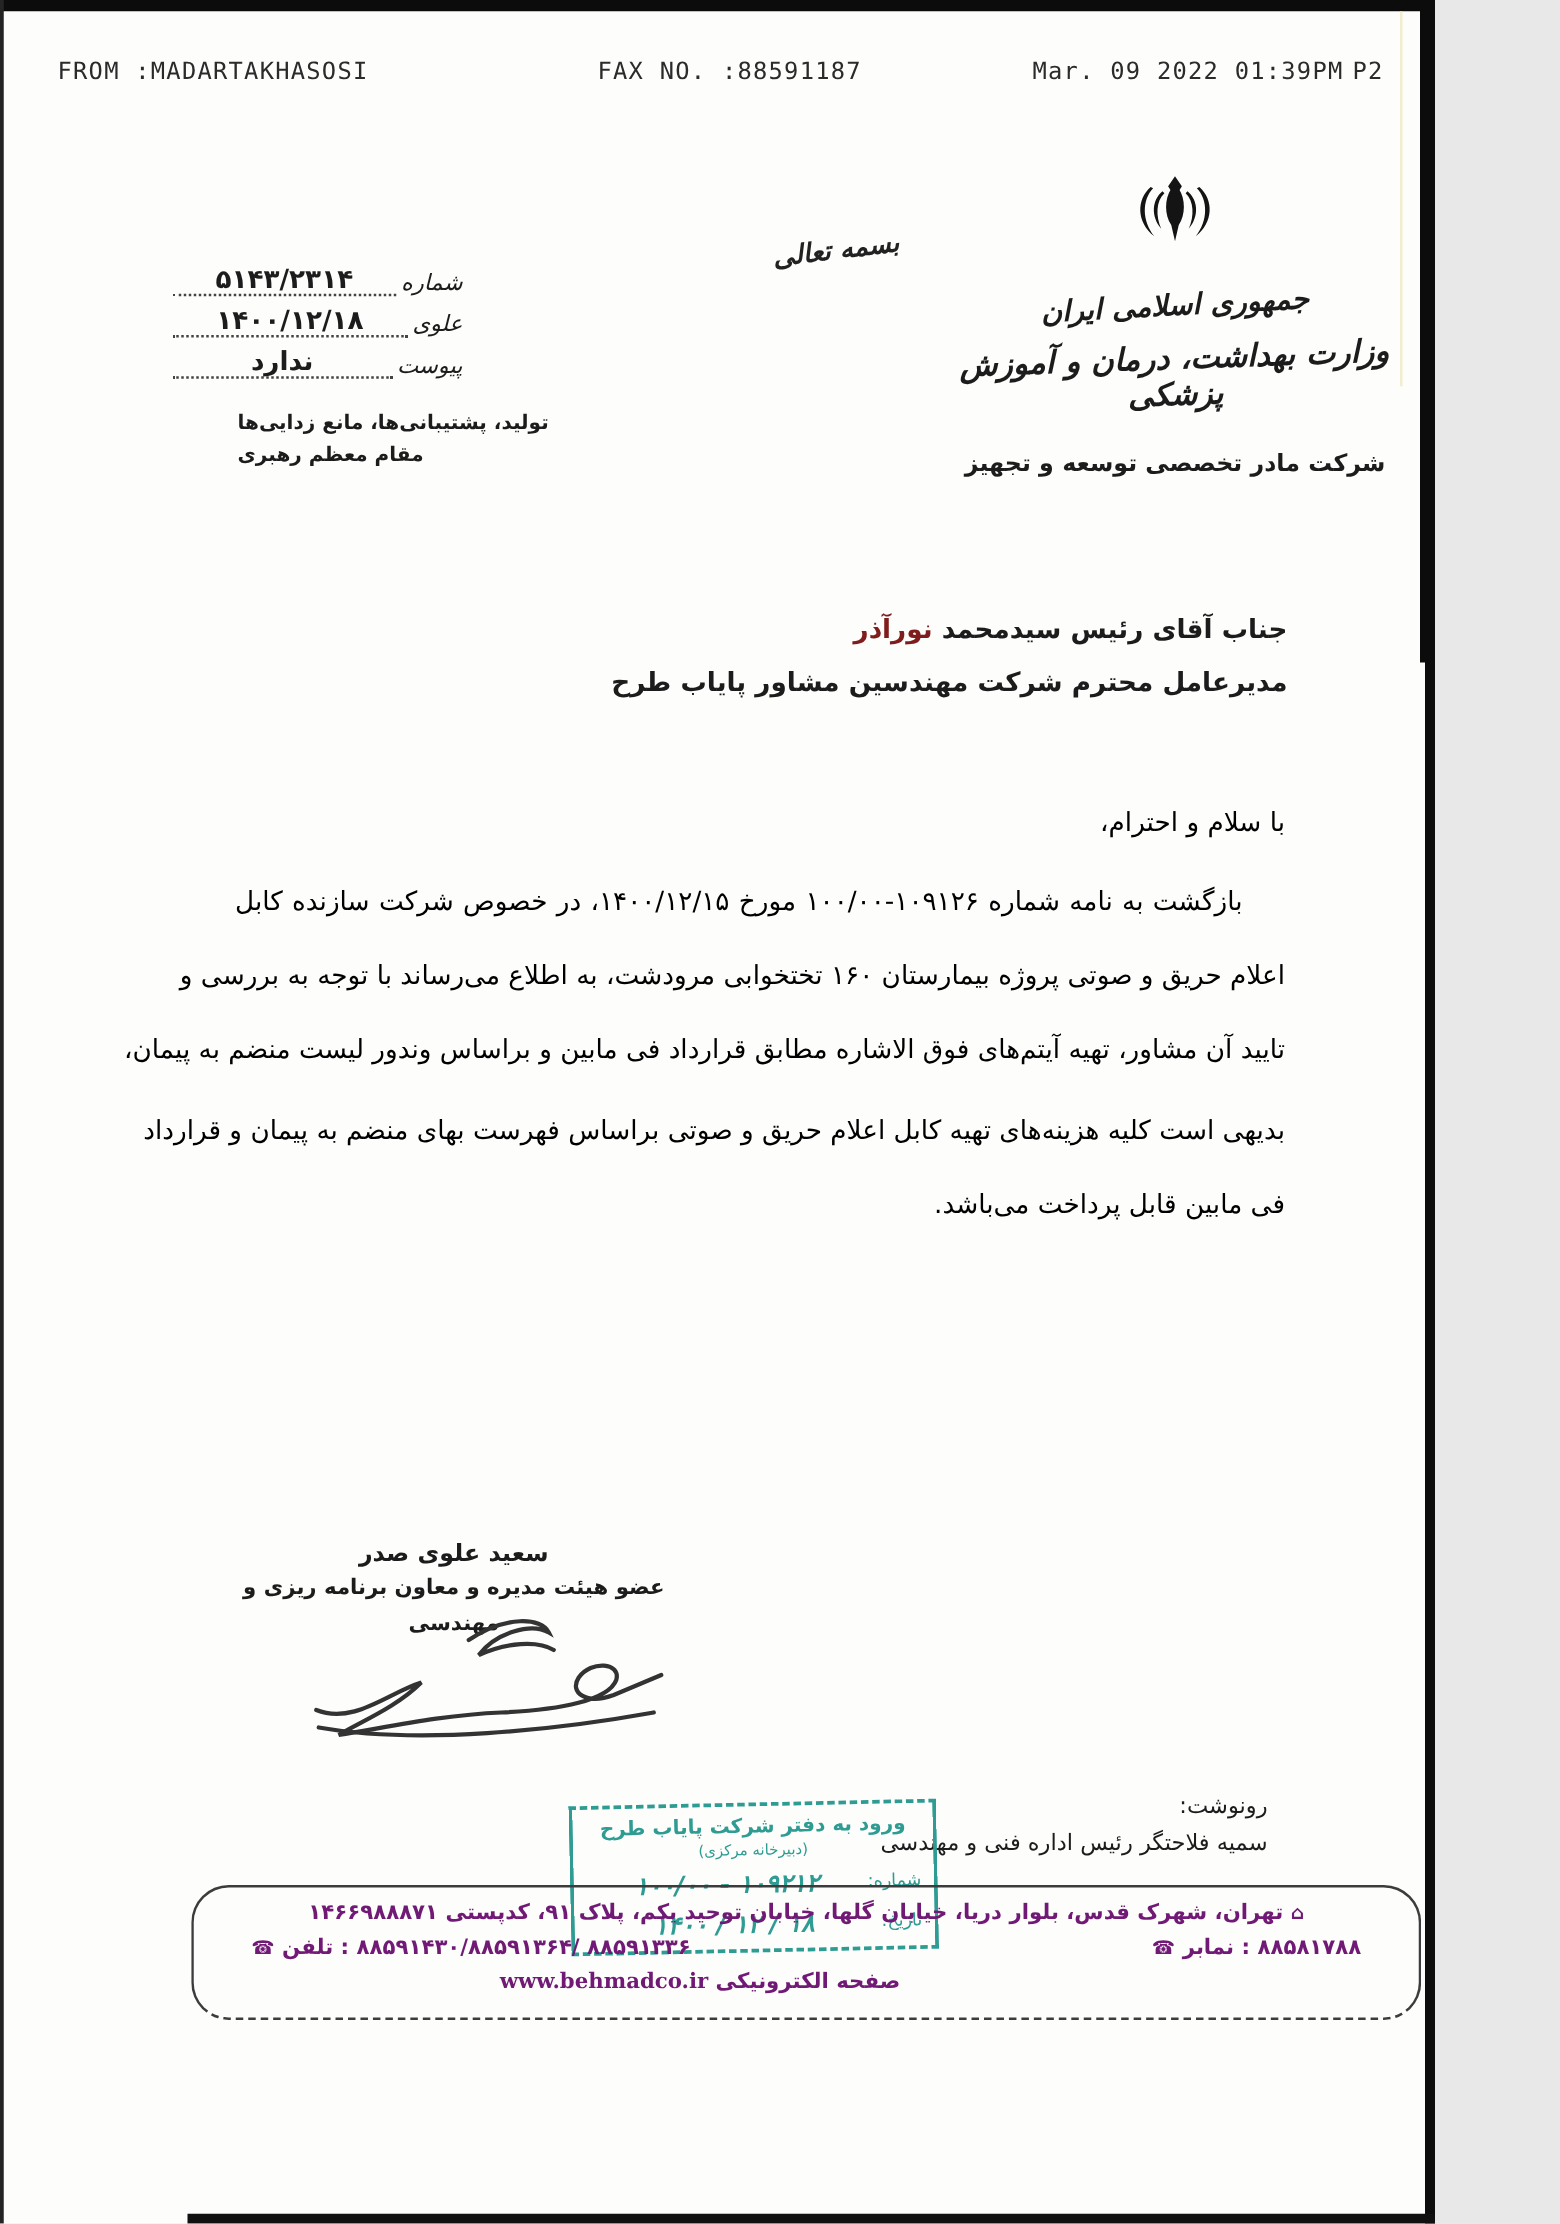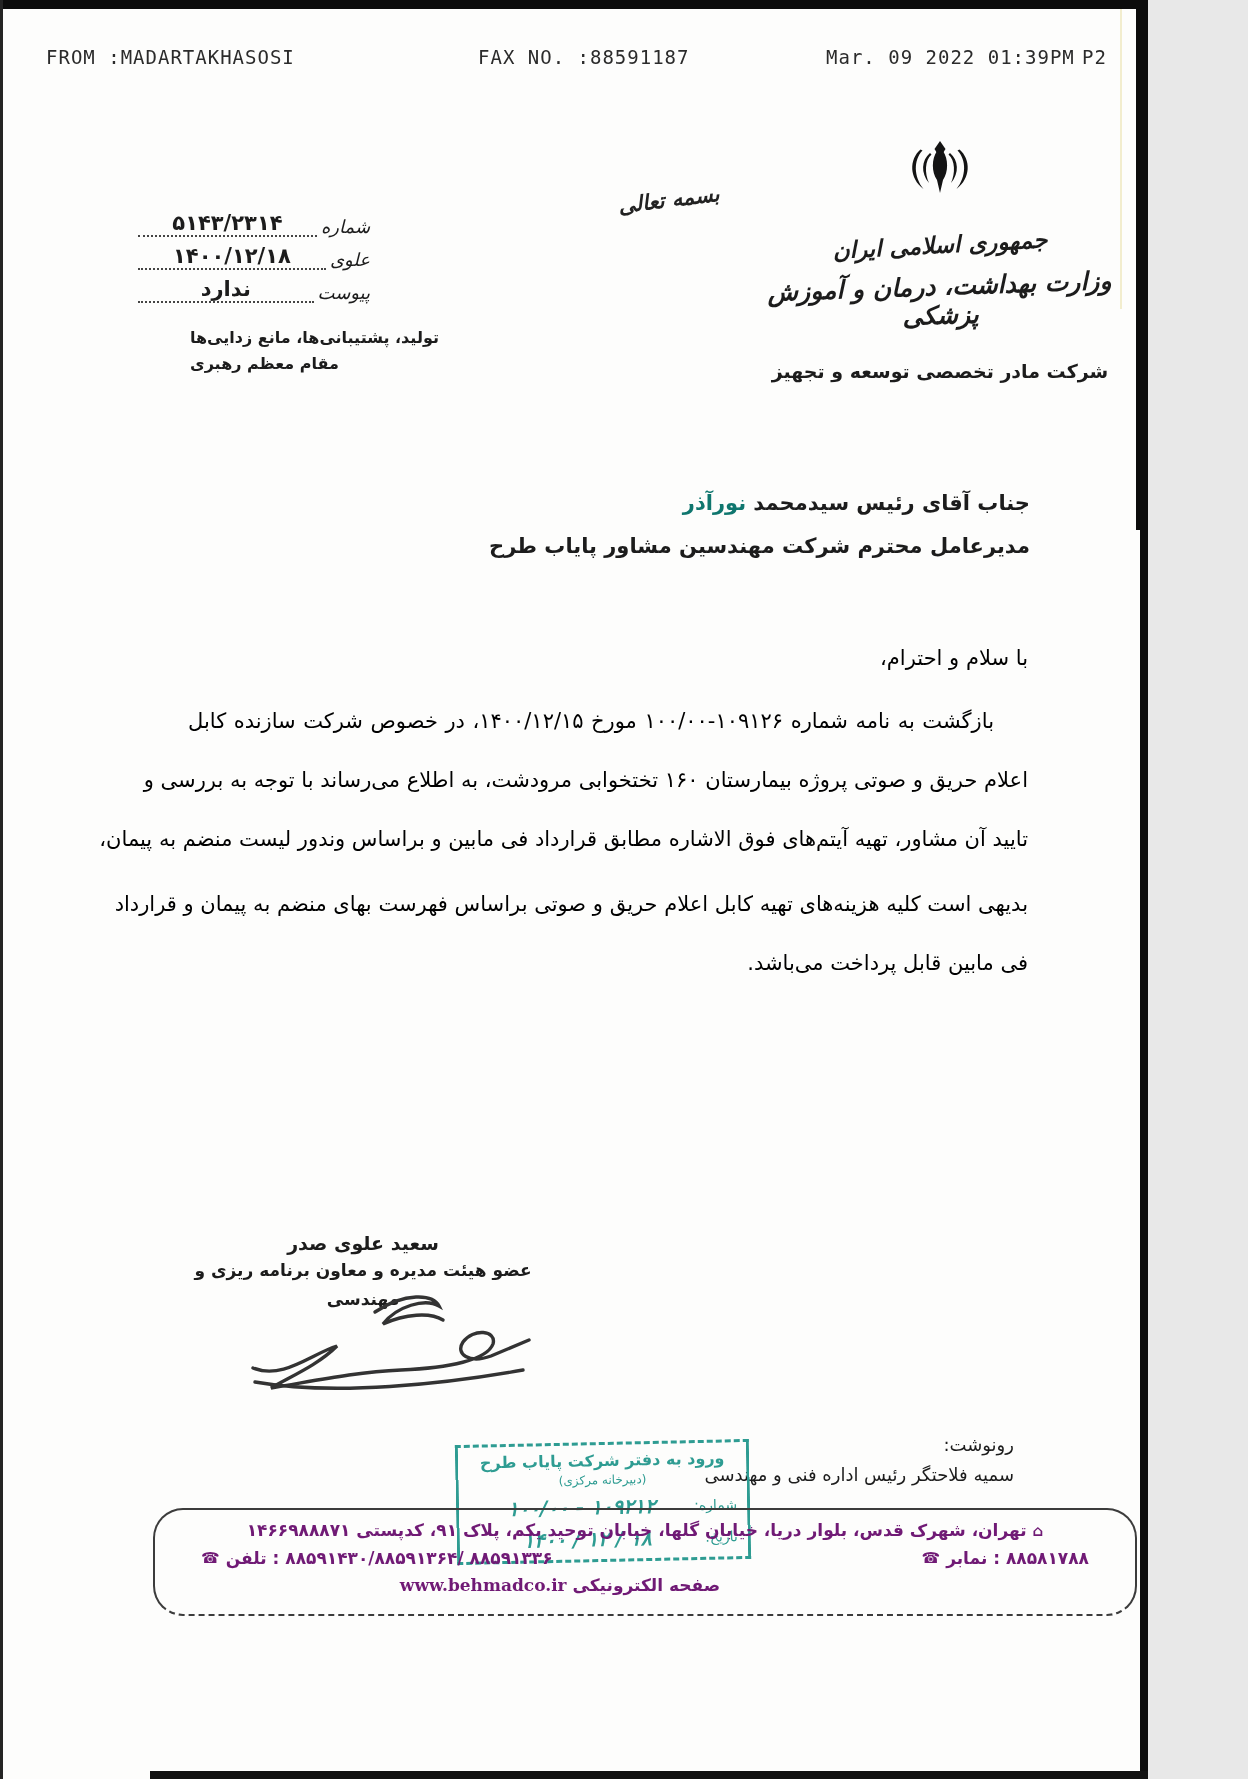--- a/index.html
+++ b/index.html
@@ -39,21 +39,21 @@
   .reflabel{font-style:italic;font-weight:normal;font-size:18px;flex:0 0 auto;padding-left:4px;}
   .refval{flex:1;font-weight:bold;font-size:21px;letter-spacing:1px;text-align:center;
           border-bottom:2px dotted #444;line-height:1.15;}
   .slogan{position:absolute;left:190px;top:328px;width:250px;text-align:left;direction:rtl;}
   .slogan-1{font-size:16px;font-weight:bold;}
   .slogan-2{font-size:16px;font-weight:bold;margin-top:7px;}
 
   
   .recipient{position:absolute;right:118px;top:482px;left:180px;direction:rtl;text-align:right;}
   .rcpt-line{font-size:21px;font-weight:bold;line-height:43px;}
-  .name-hl{color:#0f766e;}
+  .name-hl{color:#7f1d1d;}
 
   
   .letter-body{position:absolute;right:120px;left:188px;top:646px;direction:rtl;font-size:21px;color:#000000;}
   .salutation{text-align:right;margin-bottom:22px;}
   .bline{line-height:59px;height:59px;text-align:justify;text-align-last:justify;white-space:nowrap;}
   .bline.indent{padding-right:34px;}
   .bline.endline{text-align-last:right;}
   .p2{margin-top:6px;}
 
   

